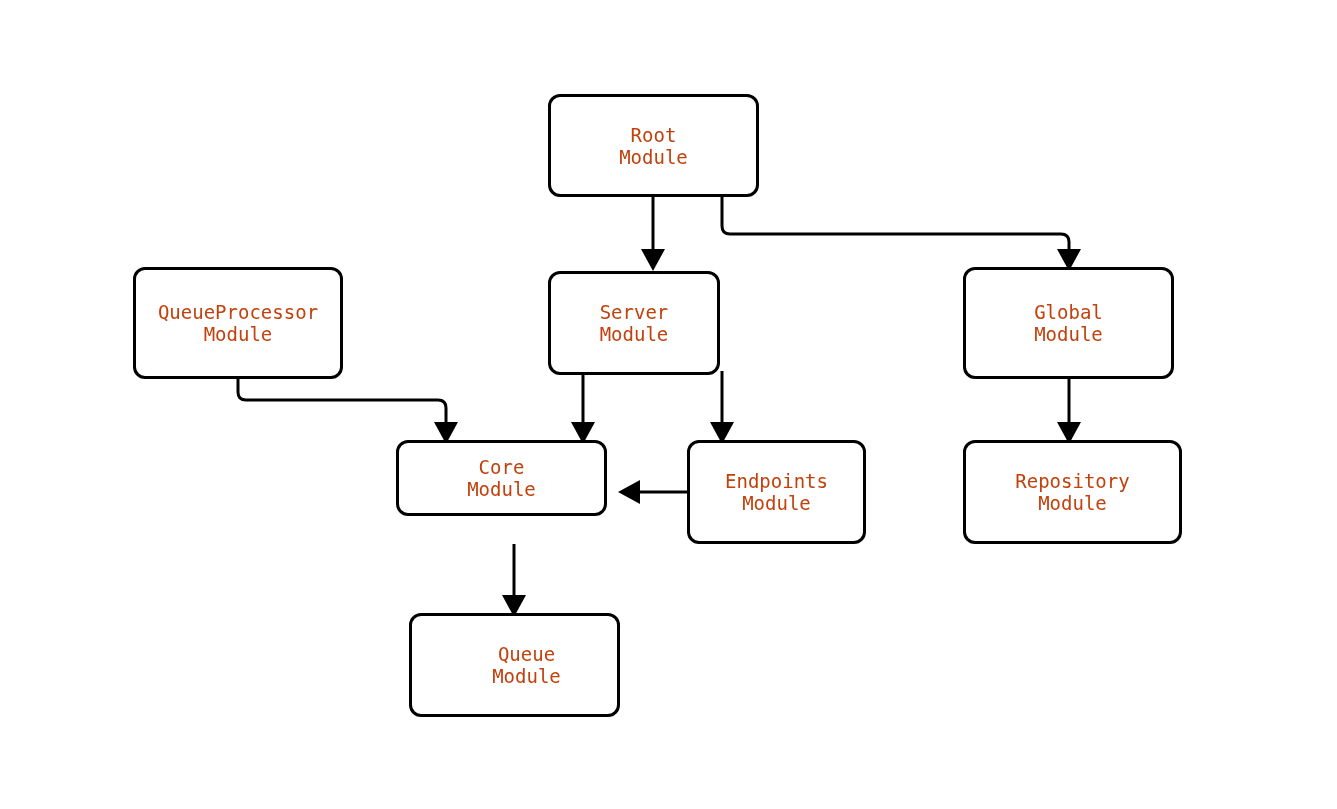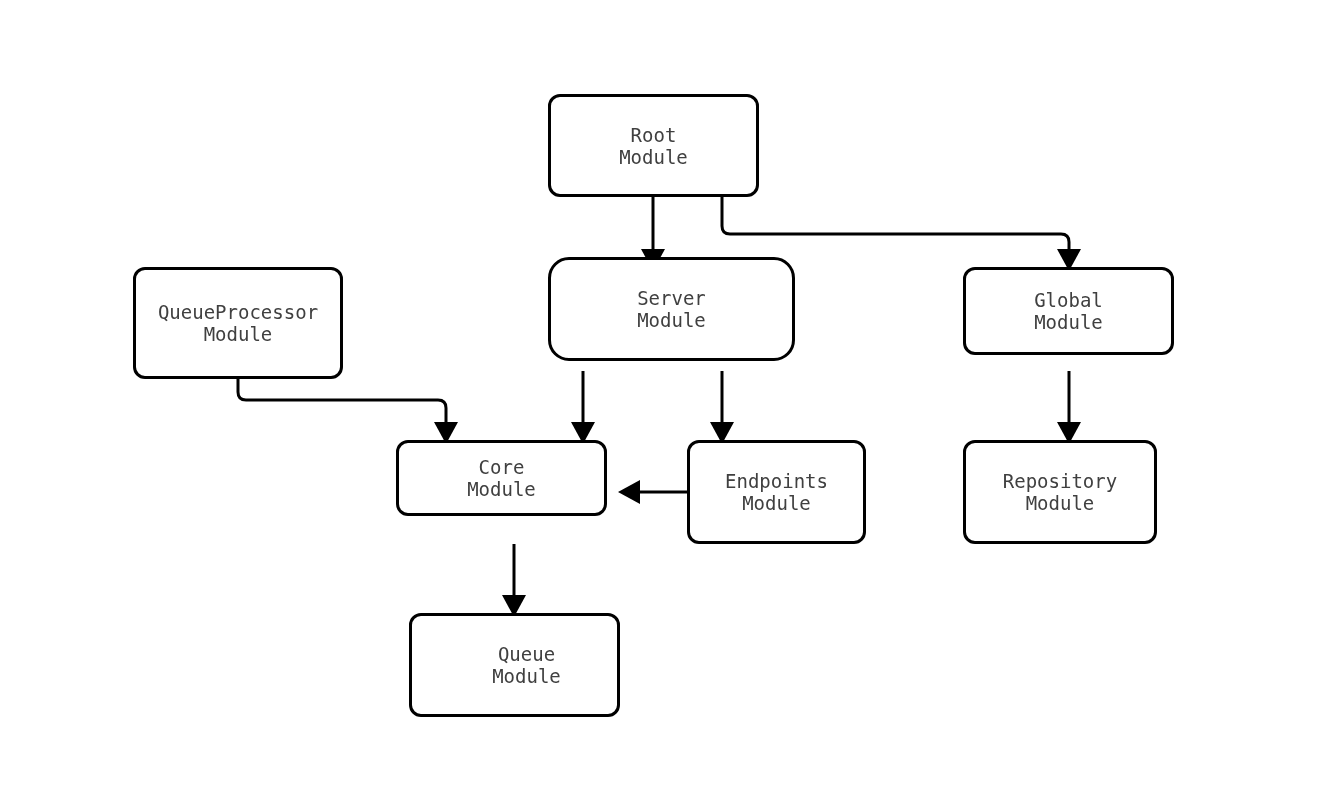--- a/index.html
+++ b/index.html
@@ -33,21 +33,21 @@
     border-radius: 12px;
     display: flex;
     align-items: center;
     justify-content: center;
     z-index: 2;
   }
   .node-label {
     font-family: "DejaVu Sans Mono", monospace;
     font-size: 19px;
     line-height: 22px;
-    color: #404040;
+    color: #c2410c;
     text-align: center;
     white-space: pre-line;
     letter-spacing: 0px;
     font-weight: 400;
   }
 </style>
 </head>
 <body>
 
 <div id="canvas" style="background: rgb(255, 255, 255);">
@@ -99,41 +99,41 @@
   <div class="node" style="left: 548px; top: 94px; width: 211px; height: 103px; background: rgb(255, 255, 255); border-color: rgb(0, 0, 0);">
     <span class="node-label">Root
 Module</span>
   </div>
 
   <div class="node" style="left: 133px; top: 267px; width: 210px; height: 112px; background: rgb(255, 255, 255); border-color: rgb(0, 0, 0);">
     <span class="node-label">QueueProcessor
 Module</span>
   </div>
 
-  <div class="node" style="left: 548px; top: 257px; width: 247px; height: 104px; background: rgb(255, 255, 255); border-color: rgb(0, 0, 0); border-radius: 21px;">
+  <div class="node" style="left: 548px; top: 271px; width: 172px; height: 104px; background: rgb(255, 255, 255); border-color: rgb(0, 0, 0);">
     <span class="node-label">Server
 Module</span>
   </div>
 
-  <div class="node" style="left: 963px; top: 267px; width: 211px; height: 88px; background: rgb(255, 255, 255); border-color: rgb(0, 0, 0);">
+  <div class="node" style="left: 963px; top: 267px; width: 211px; height: 112px; background: rgb(255, 255, 255); border-color: rgb(0, 0, 0);">
     <span class="node-label">Global
 Module</span>
   </div>
 
   <div class="node" style="left: 396px; top: 440px; width: 211px; height: 76px; background: rgb(255, 255, 255); border-color: rgb(0, 0, 0);">
     <span class="node-label">Core
 Module</span>
   </div>
 
   <div class="node" style="left: 687px; top: 440px; width: 179px; height: 104px; background: rgb(255, 255, 255); border-color: rgb(0, 0, 0);">
     <span class="node-label">Endpoints
 Module</span>
   </div>
 
-  <div class="node" style="left: 963px; top: 440px; width: 194px; height: 104px; background: rgb(255, 255, 255); border-color: rgb(0, 0, 0);">
+  <div class="node" style="left: 963px; top: 440px; width: 219px; height: 104px; background: rgb(255, 255, 255); border-color: rgb(0, 0, 0);">
     <span class="node-label">Repository
 Module</span>
   </div>
 
   <div class="node" style="left: 409px; top: 613px; width: 211px; height: 104px; background: rgb(255, 255, 255); border-color: rgb(0, 0, 0); padding-left: 24px;">
     <span class="node-label">Queue
 Module</span>
   </div>
 
 </div>

